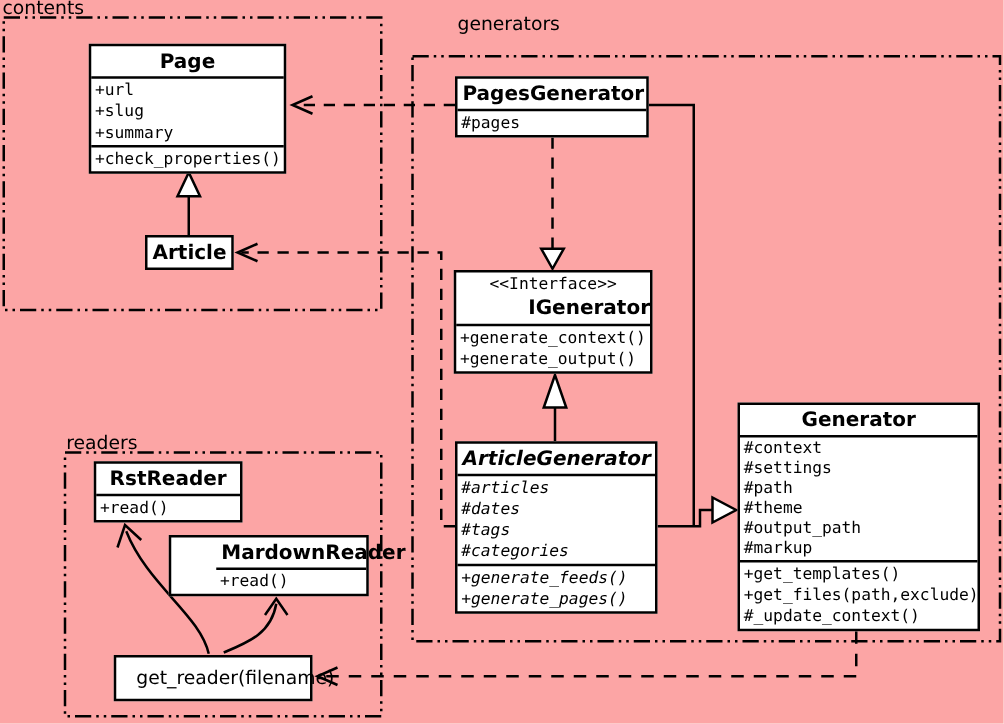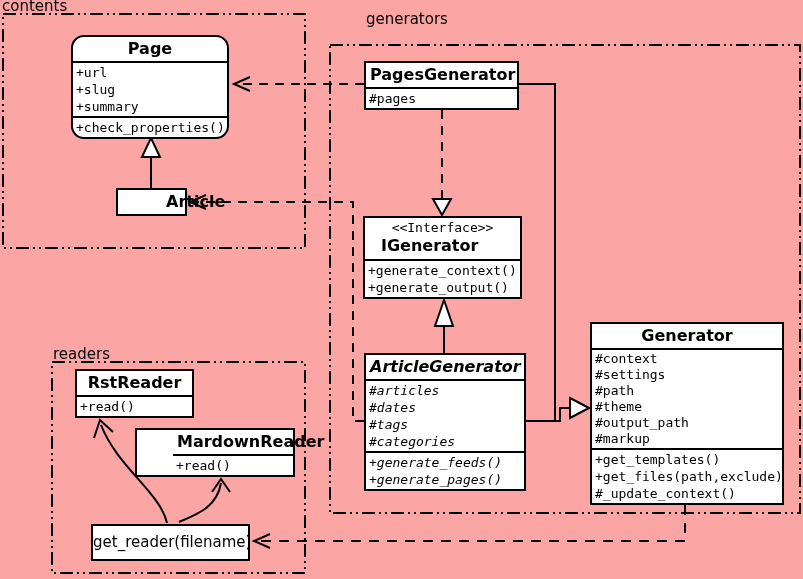--- a/index.html
+++ b/index.html
@@ -16,27 +16,27 @@
   }
 
   .uml-class {
     position:absolute; box-sizing:border-box;
     border:2px solid #000; background:#fff;
   }
   .uml-title {
     font-weight:bold; font-size:16px; line-height:24px; text-align:center;
     border-bottom:2px solid #000; padding:0 4px; white-space:nowrap;
   }
-  .uml-title.lone { border-bottom:none;margin-left:44px; }
+  .uml-title.lone { border-bottom:none; }
   .uml-stereo {
     font-family:"DejaVu Sans Mono","Liberation Mono",monospace;
     font-weight:normal; font-size:13px; line-height:15px; text-align:center;
     padding-top:2px; white-space:nowrap;
   }
-  .uml-name2 { font-weight:bold; font-size:16px; line-height:22px; text-align:left; padding-bottom:2px; white-space:nowrap;padding-left:16px; }
+  .uml-name2 { font-weight:bold; font-size:16px; line-height:22px; text-align:right; padding-bottom:2px; white-space:nowrap; }
   .uml-title2 { border-bottom:2px solid #000; }
   .uml-section {
     font-family:"DejaVu Sans Mono","Liberation Mono",monospace;
     font-size:13px; padding:1px 3px; white-space:nowrap;
   }
   .uml-section.mid { border-bottom:2px solid #000; }
   .uml-row { height:17px; line-height:17px; }
   .uml-row.tight { height:16px; line-height:16px; }
   .plain-node {
     position:absolute; box-sizing:border-box; border:2px solid #000; background:#fff;
@@ -98,21 +98,21 @@
     <g>
       <path d="M 179,522 C 198,514 217,507 221,483" fill="none" stroke="#000" stroke-width="2"></path>
       <polyline points="212,492 221,479 230,492" fill="none" stroke="#000" stroke-width="2"></polyline>
     </g>
   </svg>
 
   <div class="pkg-label" style="left:2px; top:-2px;">contents</div>
   <div class="pkg-label" style="left:331px; top:11px;margin-left:35px;">generators</div>
   <div class="pkg-label" style="left:53px; top:346px;">readers</div>
 
-  <div class="uml-class" style="left:71px; top:35px; width:158px;border-radius:13px;">
+  <div class="uml-class" style="left:71px; top:35px; width:158px;">
     <div class="uml-title">Page</div>
     <div class="uml-section mid">
       <div class="uml-row">+url</div>
       <div class="uml-row">+slug</div>
       <div class="uml-row">+summary</div>
     </div>
     <div class="uml-section">
       <div class="uml-row">+check_properties()</div>
     </div>
   </div>
@@ -177,15 +177,15 @@
     </div>
   </div>
 
   <div class="uml-class" style="left:135px; top:428px; width:160px;padding-left:36px;">
     <div class="uml-title">MardownReader</div>
     <div class="uml-section">
       <div class="uml-row">+read()</div>
     </div>
   </div>
 
-  <div class="plain-node" style="left:91px; top:524px; width:159px; height:37px; line-height:33px;">get_reader(filename)</div>
+  <div class="plain-node" style="left:91px; top:524px; width:159px; height:37px; line-height:33px;padding-left:16px;">get_reader(filename)</div>
 
 </div>
 
 </body></html>

